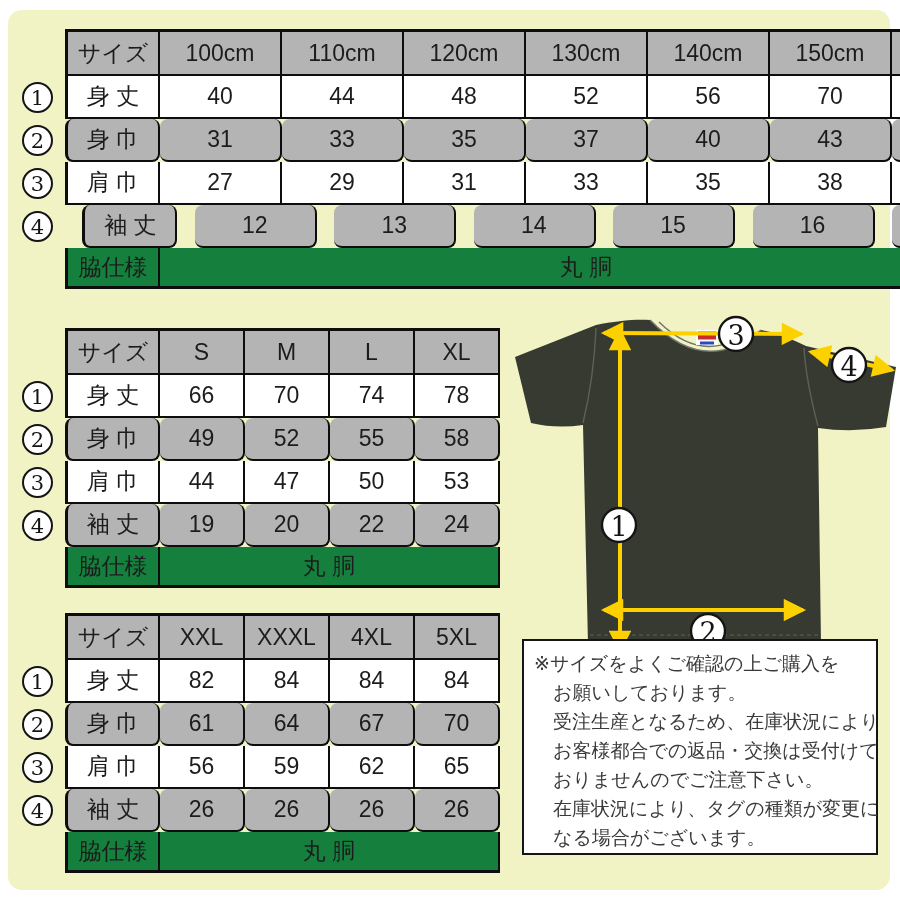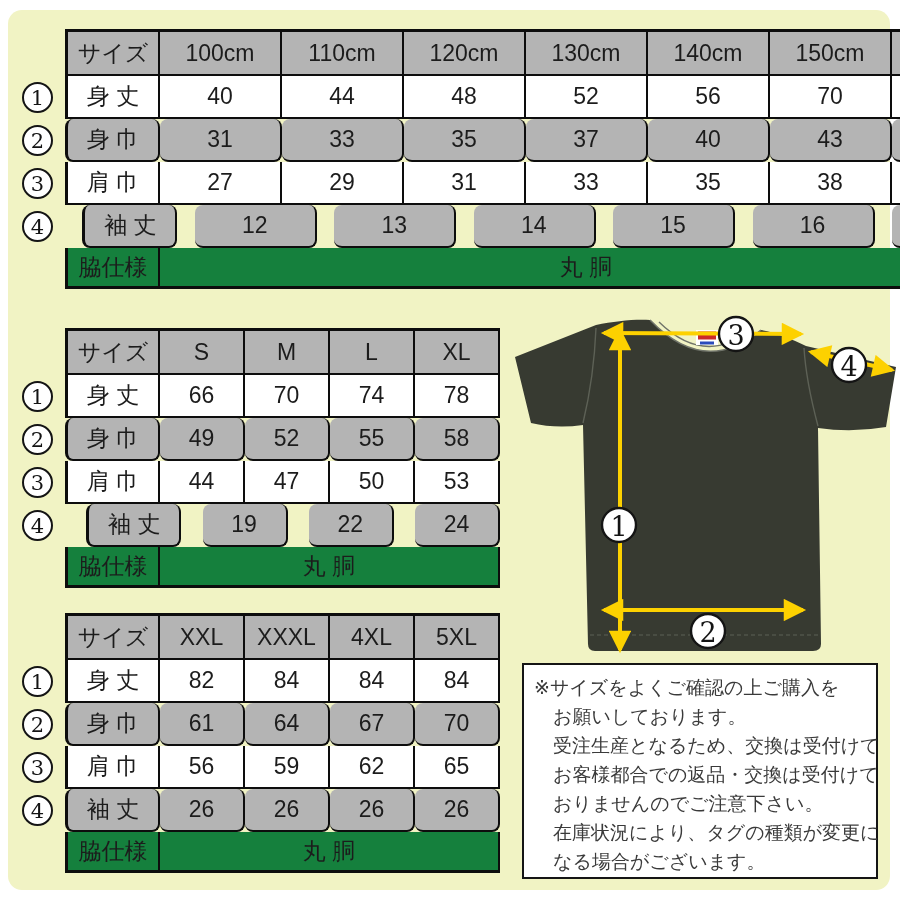--- a/index.html
+++ b/index.html
@@ -26,21 +26,21 @@
   .trow.white .cell{background:#ffffff;}
   .trow.footer .cell{background:#15803d;border-bottom:3px solid #0d0d0d;}
   .circle-badge{box-sizing:border-box;width:31px;height:31px;border:2px solid #141414;border-radius:50%;
         background:#ffffff;display:flex;align-items:center;justify-content:center;
         font-family:"DejaVu Serif","Liberation Serif",serif;font-size:21px;color:#141414;}
 
   
   .shirt-svg{position:absolute;left:500px;top:315px;}
 
   
-  .notice{position:absolute;left:522px;top:663px;width:356px;height:216px;box-sizing:border-box;
+  .notice{position:absolute;left:522px;top:639px;width:356px;height:216px;box-sizing:border-box;
           background:#ffffff;border:2px solid #151515;padding:8px 8px 0 10px;}
   .notice .line{font-size:19px;line-height:29px;color:#3a3a3a;white-space:nowrap;}
   .notice .line.indent{padding-left:19px;}
 </style>
 </head>
 <body>
 
 <div class="canvas">
   <div class="bg"></div>
 
@@ -151,20 +151,21 @@
         <div class="cell data">47</div>
         <div class="cell data">50</div>
         <div class="cell data">53</div>
       </div>
       <div class="trow gray">
         <div class="marker-cell">
           <div class="circle-badge">4</div>
         </div>
         <div class="cell label">袖 丈</div>
         <div class="cell data">19</div>
+        <div class="cell data">20</div>
         <div class="cell data">22</div>
         <div class="cell data">24</div>
       </div>
       <div class="trow footer">
         <div class="marker-cell"></div>
         <div class="cell label">脇仕様</div>
         <div class="cell span">丸 胴</div>
       </div>
     </div>
   <div class="size-table t-narrow" style="left:10px;top:613px;" id="table-big">
@@ -265,19 +266,19 @@
     </g>
     <g>
       <circle cx="208" cy="316" r="17" fill="#ffffff" stroke="#141414" stroke-width="2.4"></circle>
       <text x="208" y="317" text-anchor="middle" dominant-baseline="central" font-family="DejaVu Serif, Liberation Serif, serif" font-size="27" fill="#141414">2</text>
     </g>
   </svg>
 
   <div class="notice">
     <div class="line">※サイズをよくご確認の上ご購入を</div>
     <div class="line indent">お願いしております。</div>
-    <div class="line indent">受注生産となるため、交換は受付けて</div>
+    <div class="line indent">受注生産となるため、在庫状況により</div>
     <div class="line indent">お客様都合での返品・交換は受付けて</div>
     <div class="line indent">おりませんのでご注意下さい。</div>
     <div class="line indent">在庫状況により、タグの種類が変更に</div>
     <div class="line indent">なる場合がございます。</div>
   </div>
 </div>
 
 </body></html>

